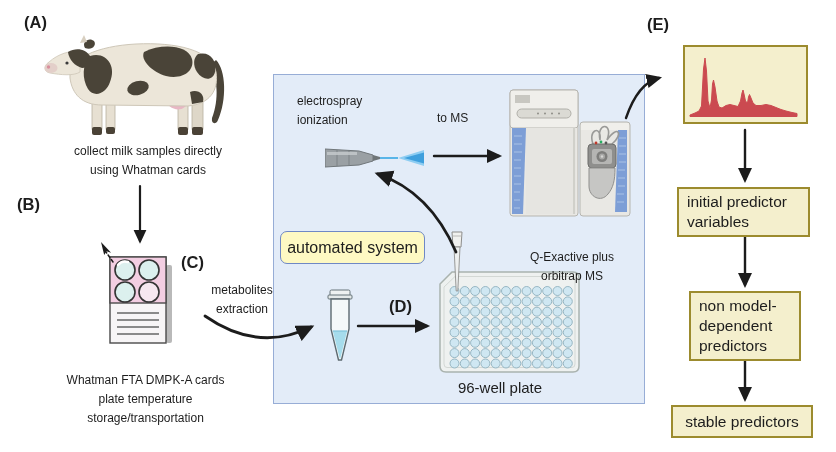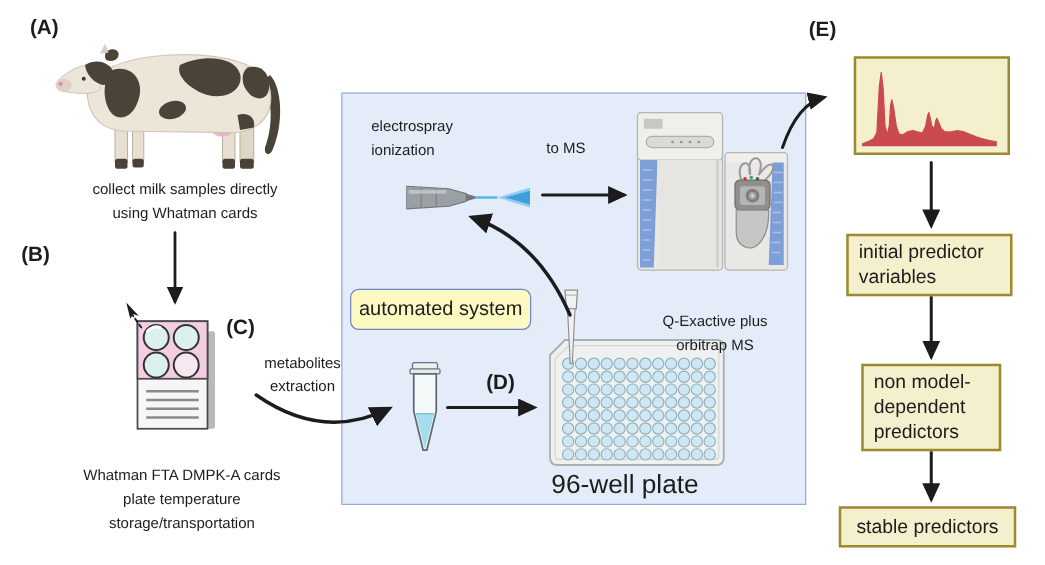--- a/index.html
+++ b/index.html
@@ -249,21 +249,21 @@
         <circle cx="129.8" cy="93.5" r="4.5"></circle>
       </g>
   </svg>
 
   <svg class="abs illus" style="left:449px;top:231px;width:16px;" width="16" height="62" viewBox="0 0 16 62">
     <path d="M3,1 L13,1 L12,16 L4,16 Z" fill="#f1f1ef" stroke="#8d8d8b"></path>
     <line x1="3.6" y1="5" x2="12.4" y2="5" stroke="#b9b9b7"></line>
     <path d="M5,16 L11,16 L8.8,60 L7.2,60 Z" fill="#eef0f0" stroke="#8d8d8b" stroke-width="0.9"></path>
   </svg>
 
-  <div class="abs txt center ztext" style="left:430px;top:379px;width:140px;font-size:21px;">96-well plate</div>
+  <div class="abs txt center ztext" style="left:430px;top:379px;width:140px;font-size:15px;">96-well plate</div>
 
   <div id="spectrum-box" class="abs tanbox">
     <svg width="118" height="72" viewBox="0 0 118 70">
       <path d="M5,64 L10,62 L14,60 L16.5,55 L18.5,18 L20,7 L21.5,20 L23,50 L25,57 L26.5,49 L27.5,33 L28.5,29 L30,36 L32,50 L34,56 L37,57 L41,54.5 L45,53.5 L49,54.5 L53,55.5 L55.5,50 L57,42 L58,39 L59,43 L60.5,50 L62.5,52 L63.5,46 L64.5,43.5 L66,47 L68,52 L71,54.5 L76,54.5 L81,53.5 L86,54.5 L91,56.5 L96,58.5 L101,60 L107,61.5 L112,62.5 L112,65.5 L5,65.5 Z" fill="#cb4a50" stroke="#cb4a50" stroke-width="1" stroke-linejoin="round"></path>
     </svg>
   </div>
 
   <div id="nonmodel-box" class="abs tanbox tantext">non model-
 dependent
 predictors</div>

